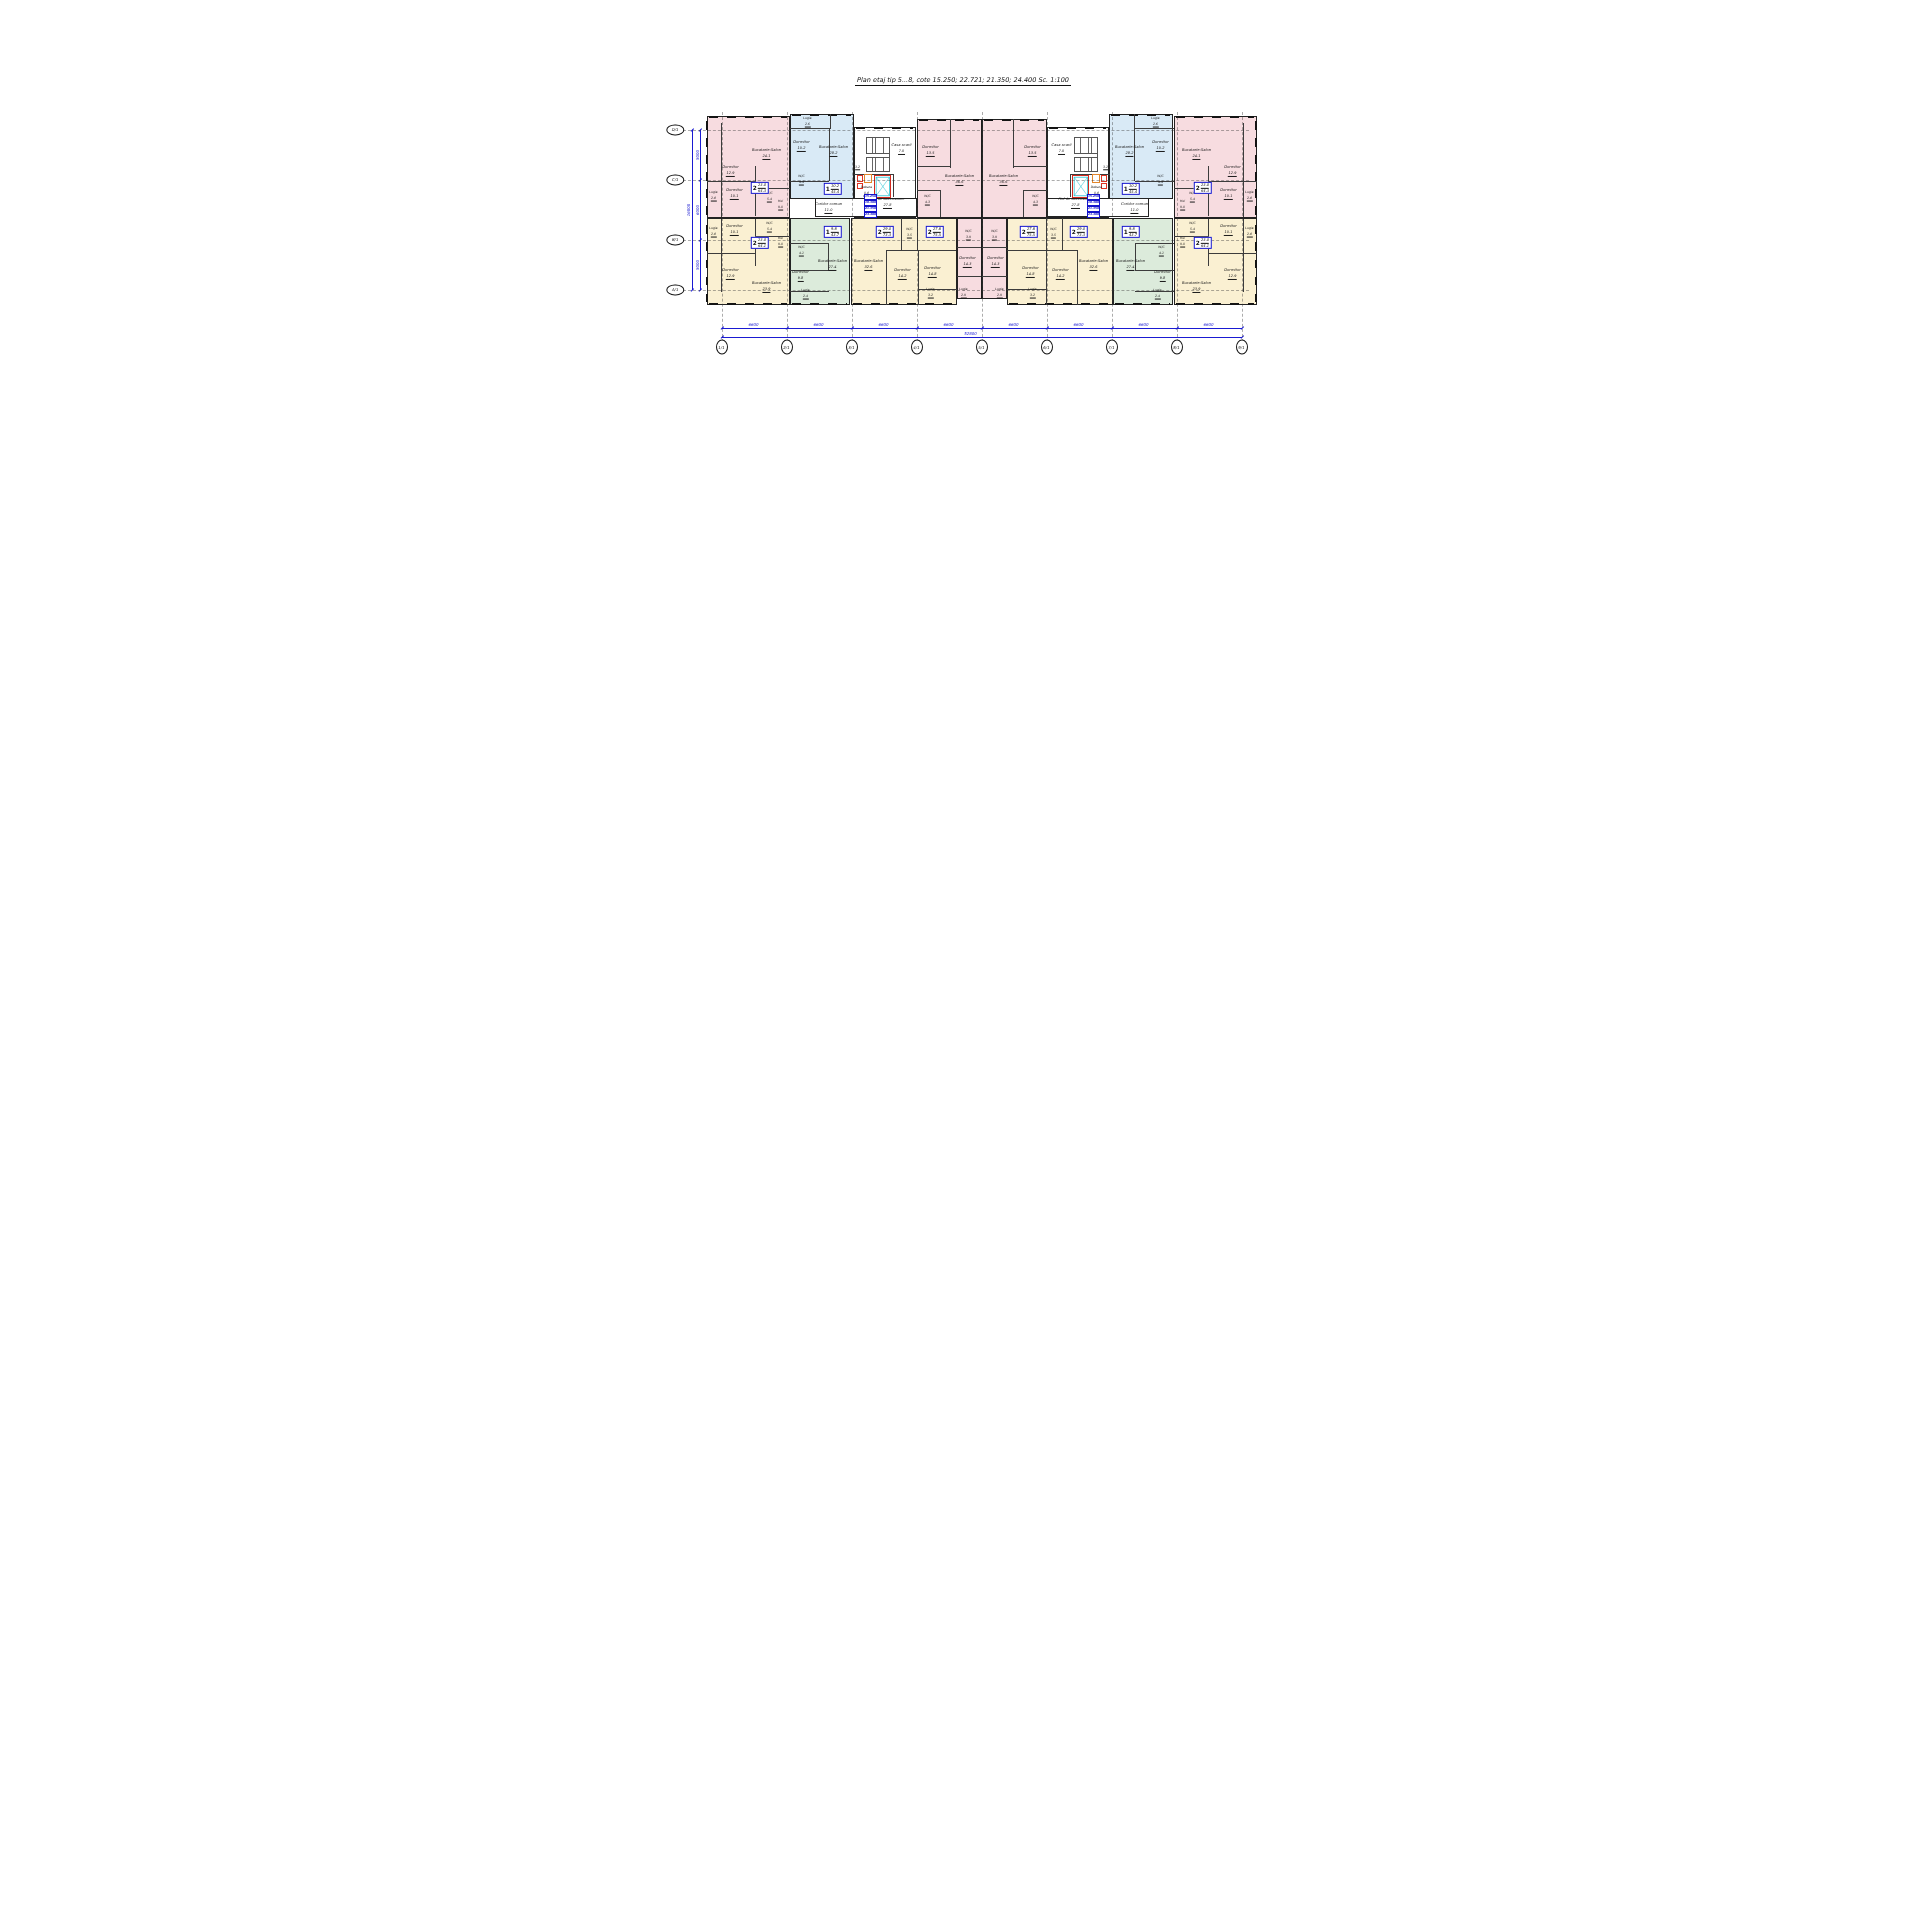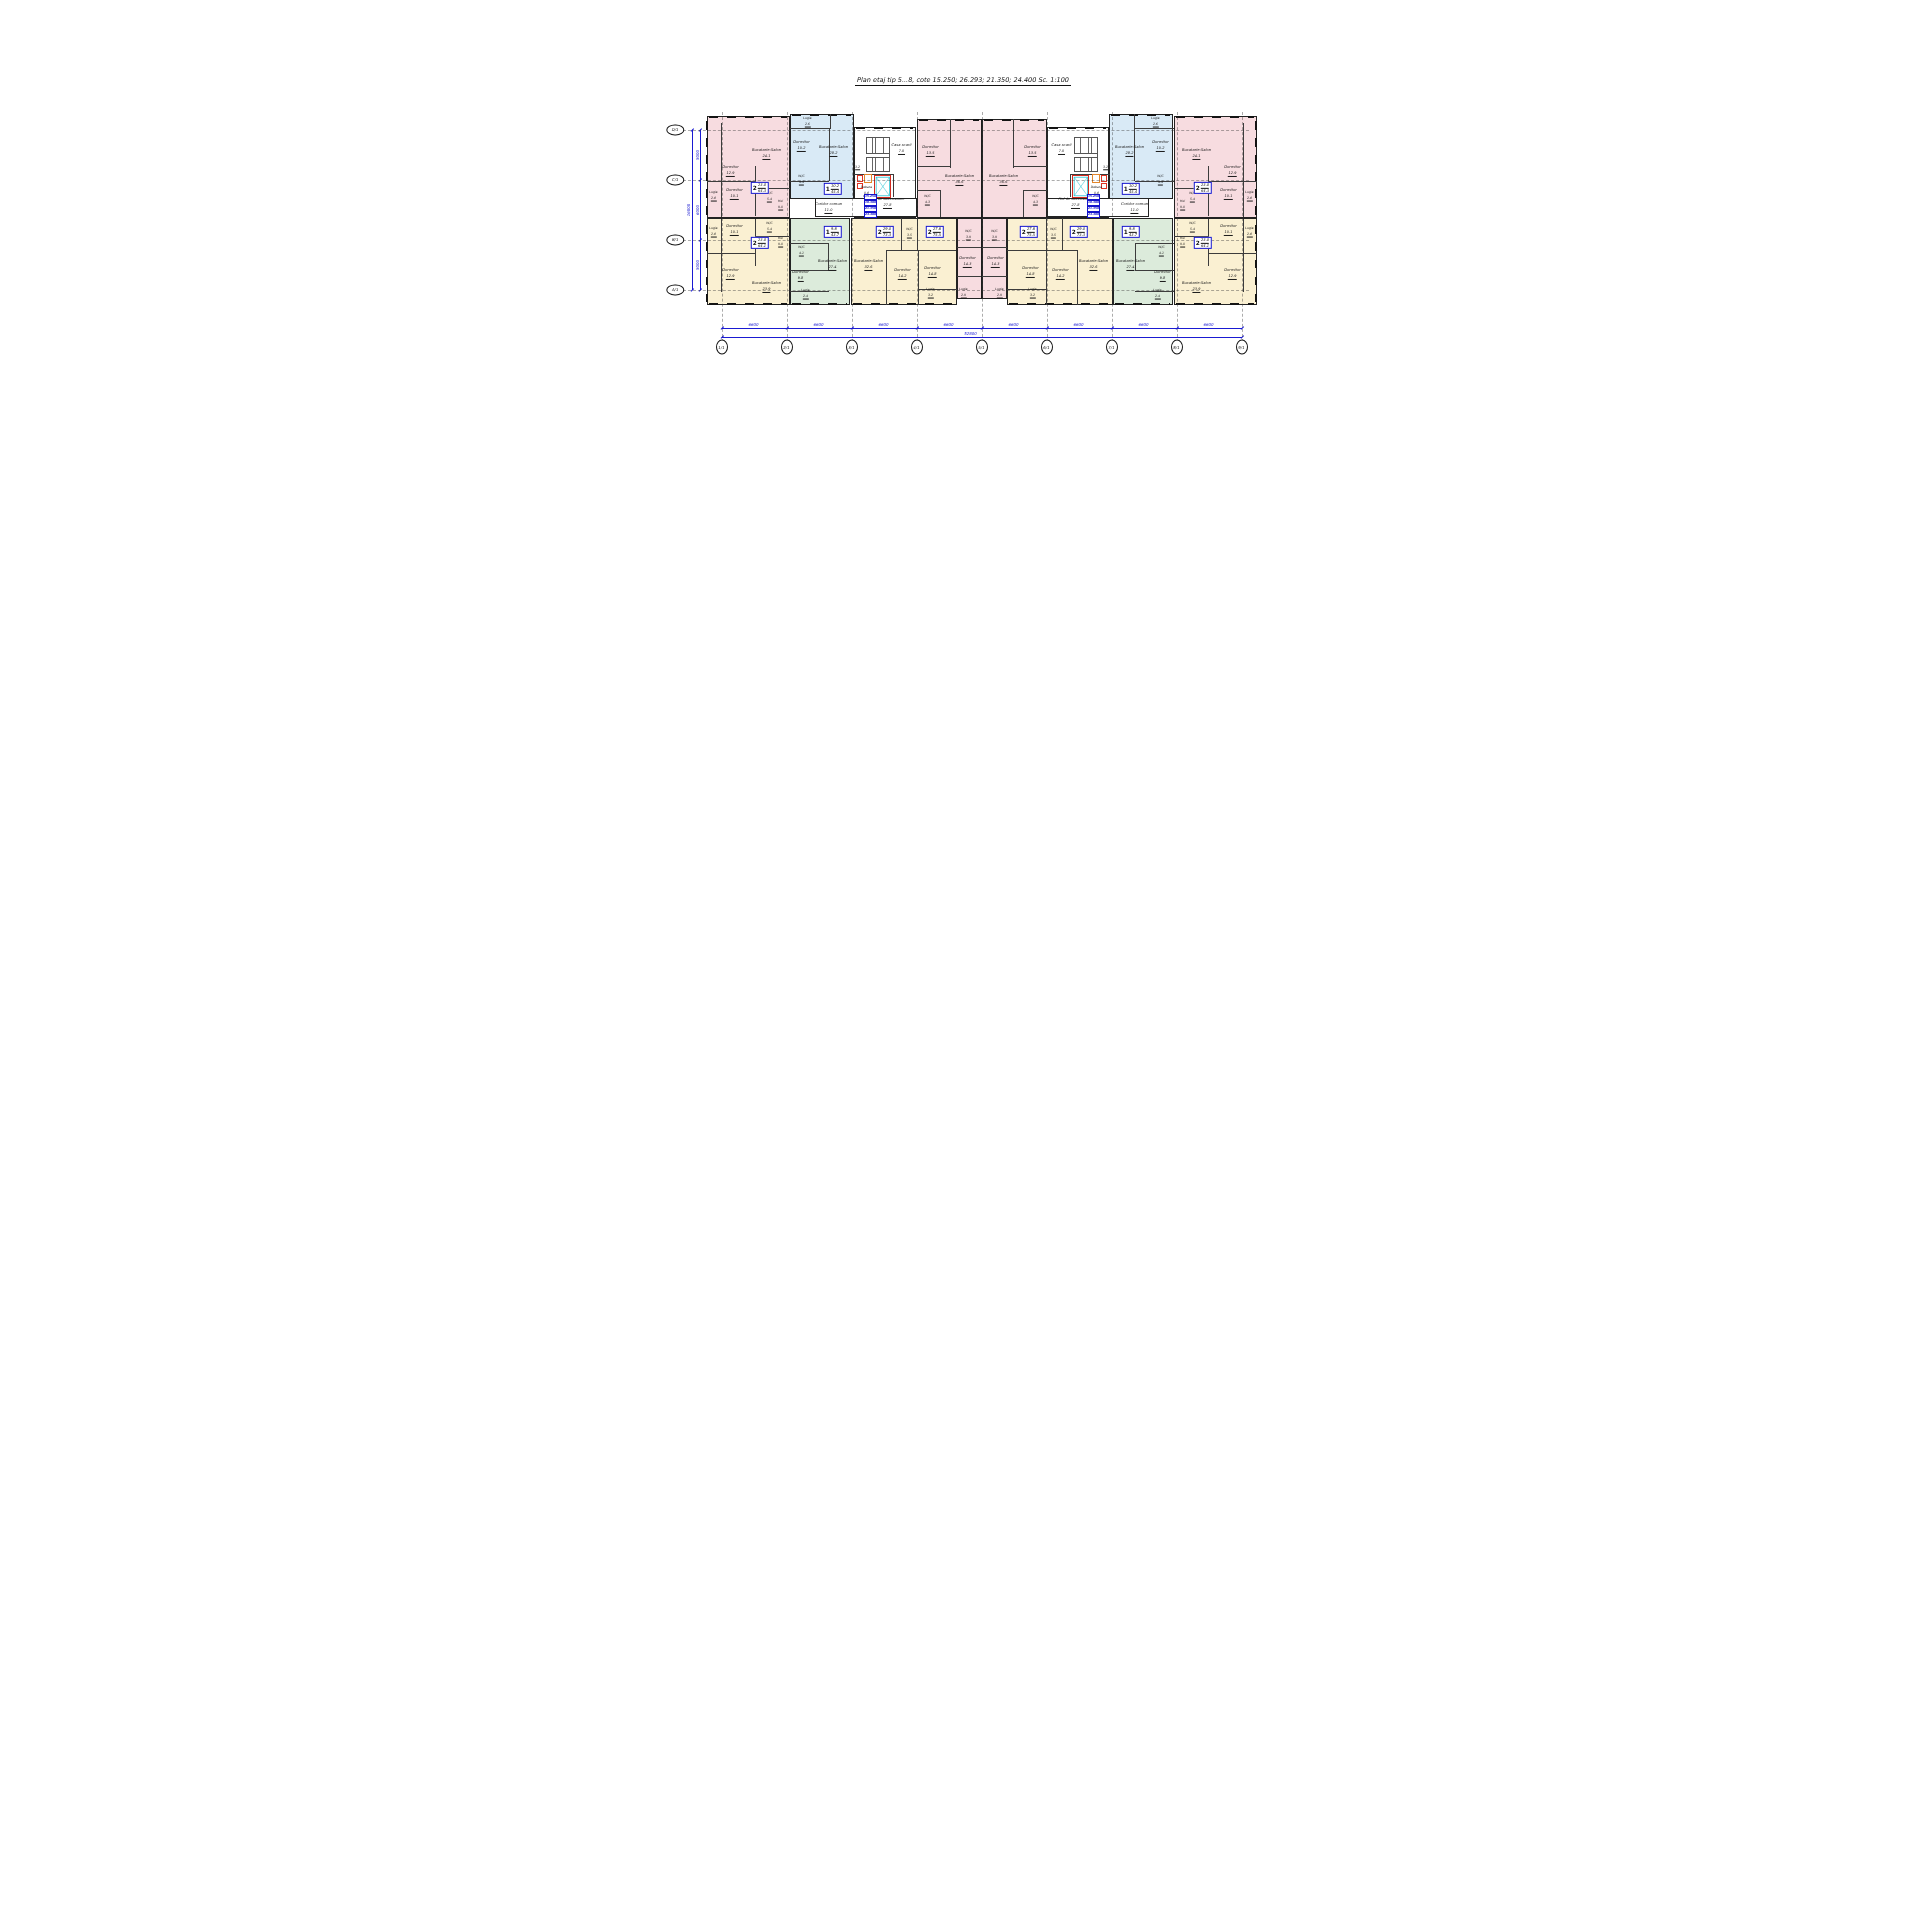--- a/index.html
+++ b/index.html
@@ -55,21 +55,21 @@
           transform:translate(-50%,-100%);white-space:nowrap;}
   .dlabel.rot{transform:translate(-50%,-50%) rotate(-90deg);}
   .bubble{position:absolute;border:0.5px solid #151515;border-radius:50%;background:#fff;
           display:flex;align-items:center;justify-content:center;font-style:italic;font-size:3.9px;
           color:#111;z-index:6;transform:translate(-50%,-50%);}
 </style>
 </head>
 <body>
 
 <div class="sheet">
-  <div class="title"><span>Plan etaj tip 5...8, cote 15.250; 26.293; 21.350; 24.400 Sc. 1:100</span></div>
+  <div class="title"><span>Plan etaj tip 5...8, cote 15.250; 22.721; 21.350; 24.400 Sc. 1:100</span></div>
   <div id="stage" style="position:absolute;inset:0;">
       <div class="blk c-pink f-left f-top" style="left: 44px; top: 116px; width: 83px; height: 102px;"></div>
       <div class="blk c-pink f-right f-top" style="left: 511px; top: 116px; width: 83px; height: 102px;"></div>
       <div class="blk c-yellow f-left f-bottom" style="left: 44px; top: 218px; width: 83px; height: 87px;"></div>
       <div class="blk c-yellow f-right f-bottom" style="left: 511px; top: 218px; width: 83px; height: 87px;"></div>
       <div class="blk c-blue f-top" style="left: 127px; top: 114px; width: 64px; height: 85px;"></div>
       <div class="blk c-blue f-top" style="left: 446px; top: 114px; width: 64px; height: 85px;"></div>
       <div class="blk c-white f-top" style="left: 191px; top: 127px; width: 62px; height: 91px;"></div>
       <div class="blk c-white f-top" style="left: 384px; top: 127px; width: 62px; height: 91px;"></div>
       <div class="blk c-white " style="left: 152px; top: 198px; width: 102px; height: 19px;"></div>

